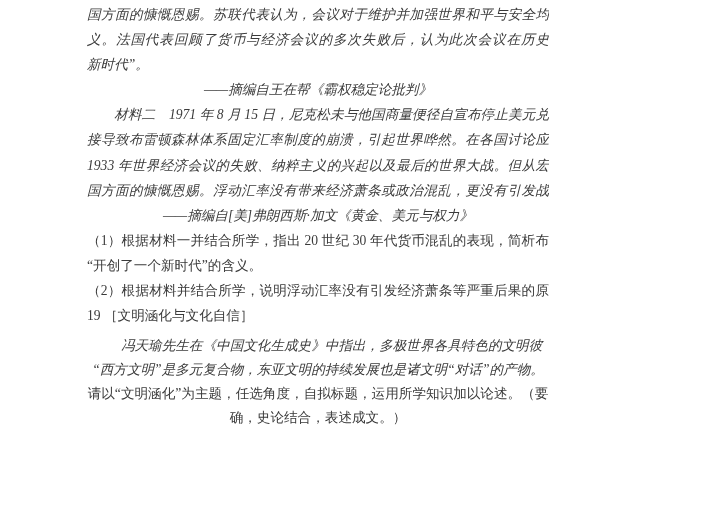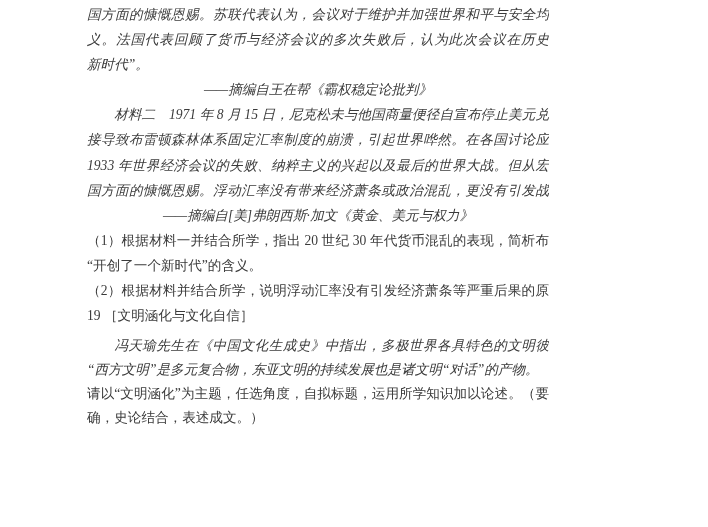--- a/index.html
+++ b/index.html
@@ -22,20 +22,21 @@
     font-size: 13.6px;
   }
   .ln {
     height: 25.1px;
     line-height: 25.1px;
     overflow: hidden;
   }
   .ln.b {
     height: 23.8px;
     line-height: 23.8px;
+    text-align: center;
   }
   .kai  { font-style: italic; }   
   .song { font-style: normal; }   
   .fill {
     text-align: justify;
     text-align-last: justify;
   }
   .right { text-align: center; }
   .left  { text-align: left; }
   .indent { text-indent: 2em; }

